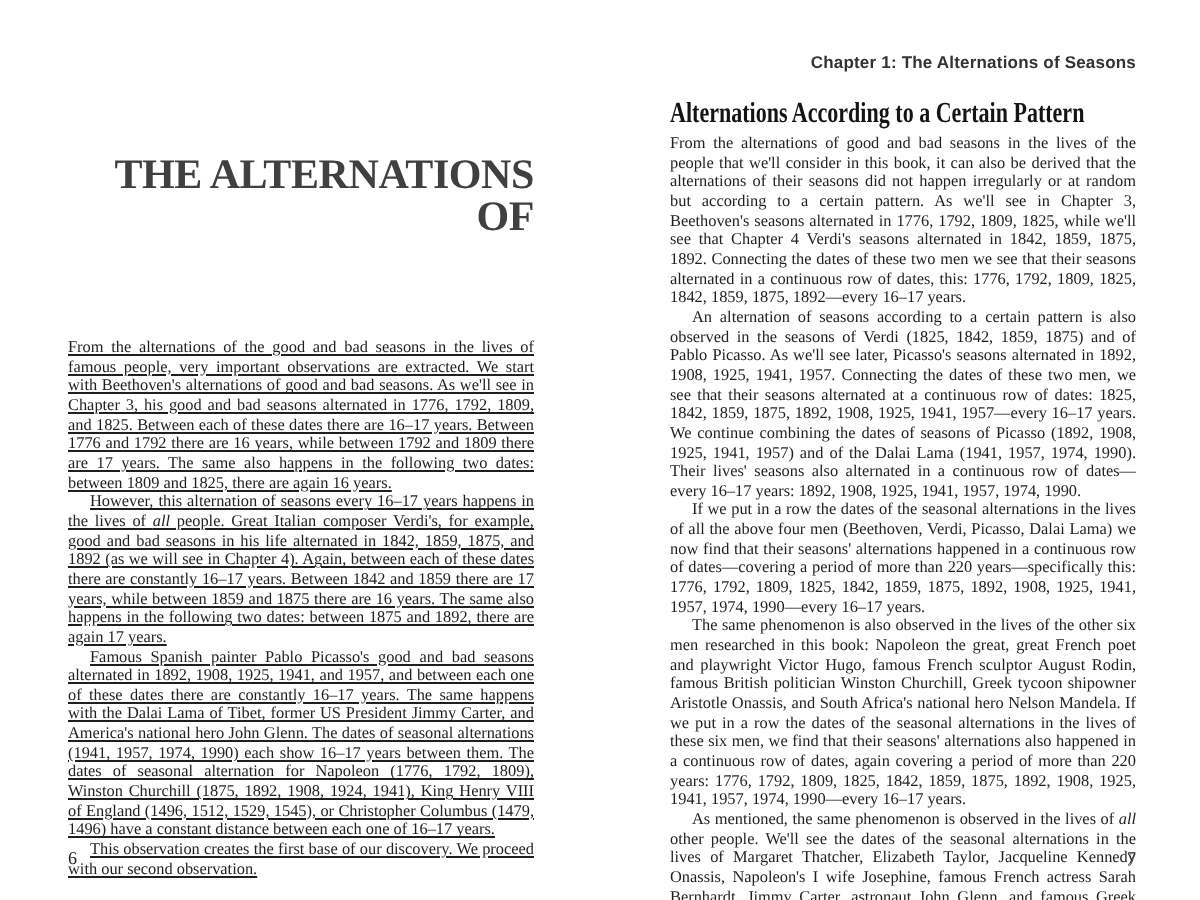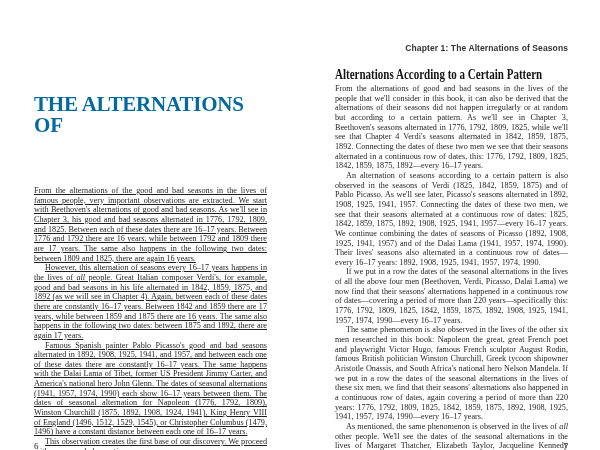--- a/index.html
+++ b/index.html
@@ -11,21 +11,21 @@
     overflow: hidden;
   }
   .spread {
     position: relative;
     width: 600px;
     height: 450px;
     background: #ffffff;
   }
   .page {
     position: absolute;
-    top: 17px;
+    top: 0;
     width: 233px;
     height: 326px;
   }
   .page-left  { left: 34px; }
   .page-right { left: 335px; }
 
   
   .chapter-label {
     position: absolute;
     top: 60px;
@@ -34,27 +34,27 @@
     font-family: "Liberation Sans", sans-serif;
     font-size: 11px;
     font-weight: 400;
     letter-spacing: 1.2px;
     color: #4d4d4d;
   }
   .chapter-title {
     position: absolute;
     top: 77px;
     left: 0; right: 0;
-    text-align: left;
+    text-align: right;
     font-family: "Liberation Serif", serif;
     font-weight: 700;
     font-size: 21px;
     line-height: 21px;
     letter-spacing: -0.2px;
-    color: #0369a1;
+    color: #404040;
   }
 
   
   .running-header {
     position: absolute;
     top: 26px;
     right: 0;
     font-family: "Liberation Sans", sans-serif;
     font-size: 8.5px;
     font-weight: 700;

